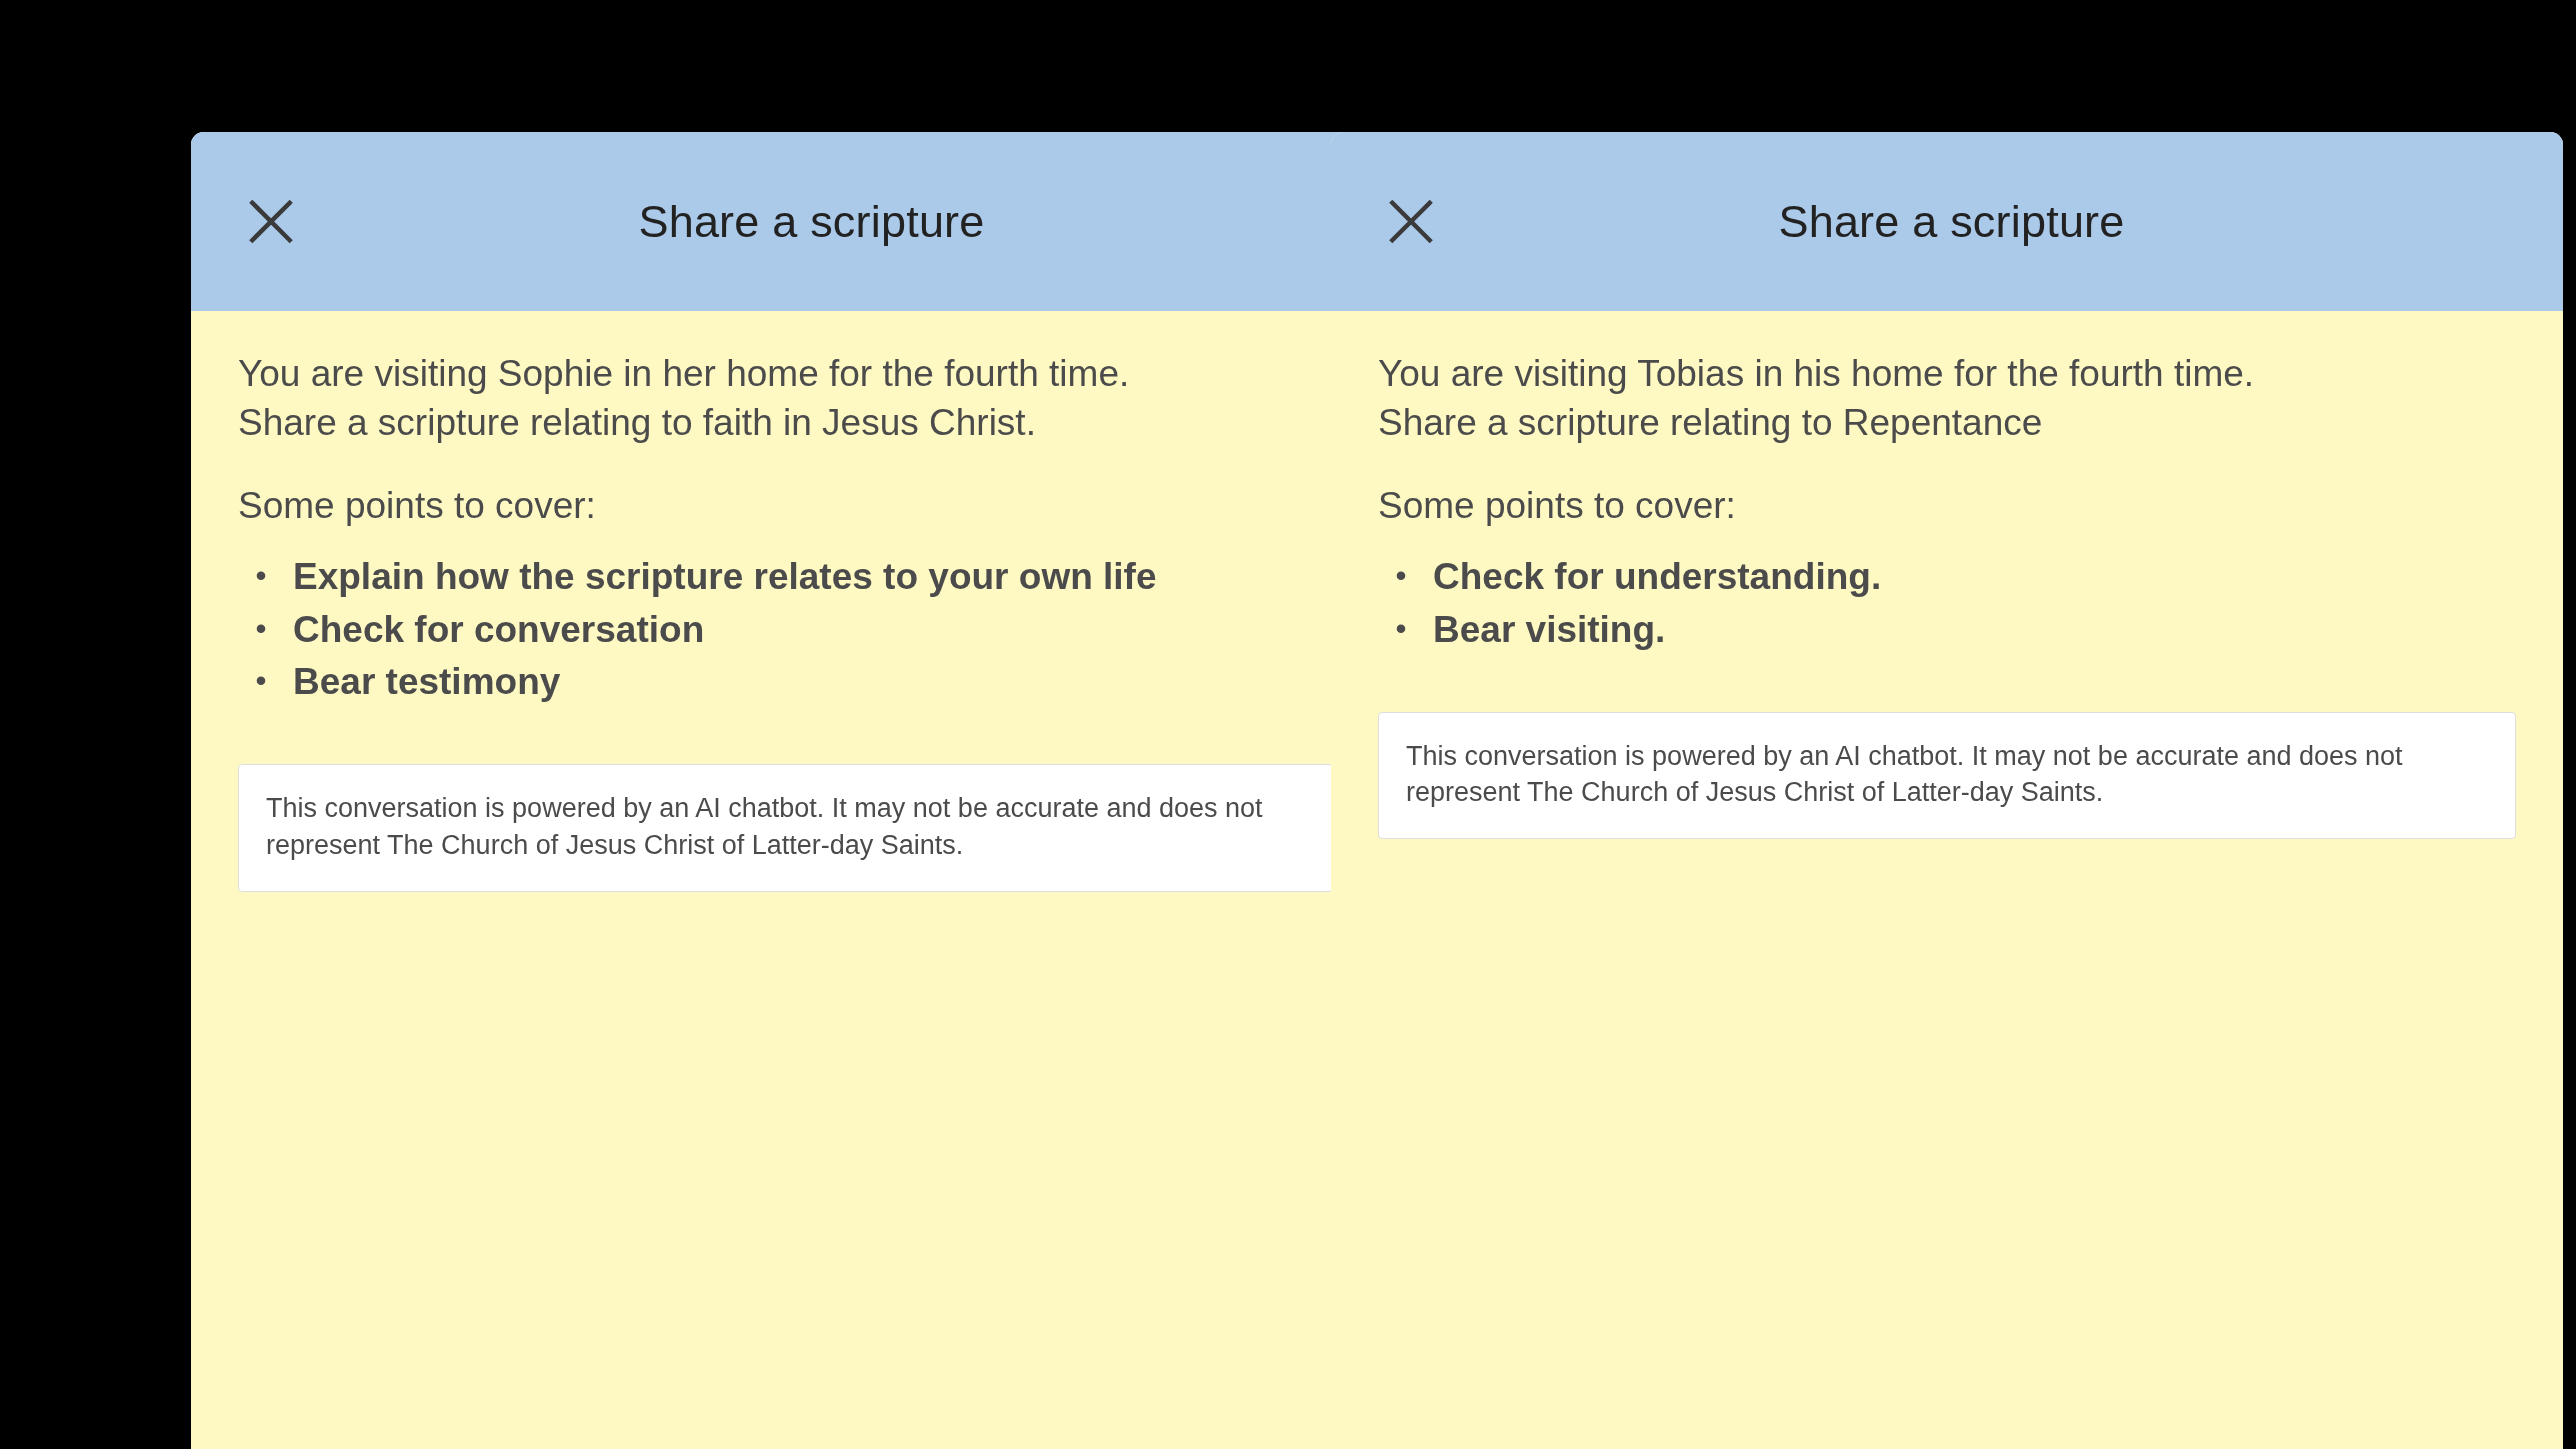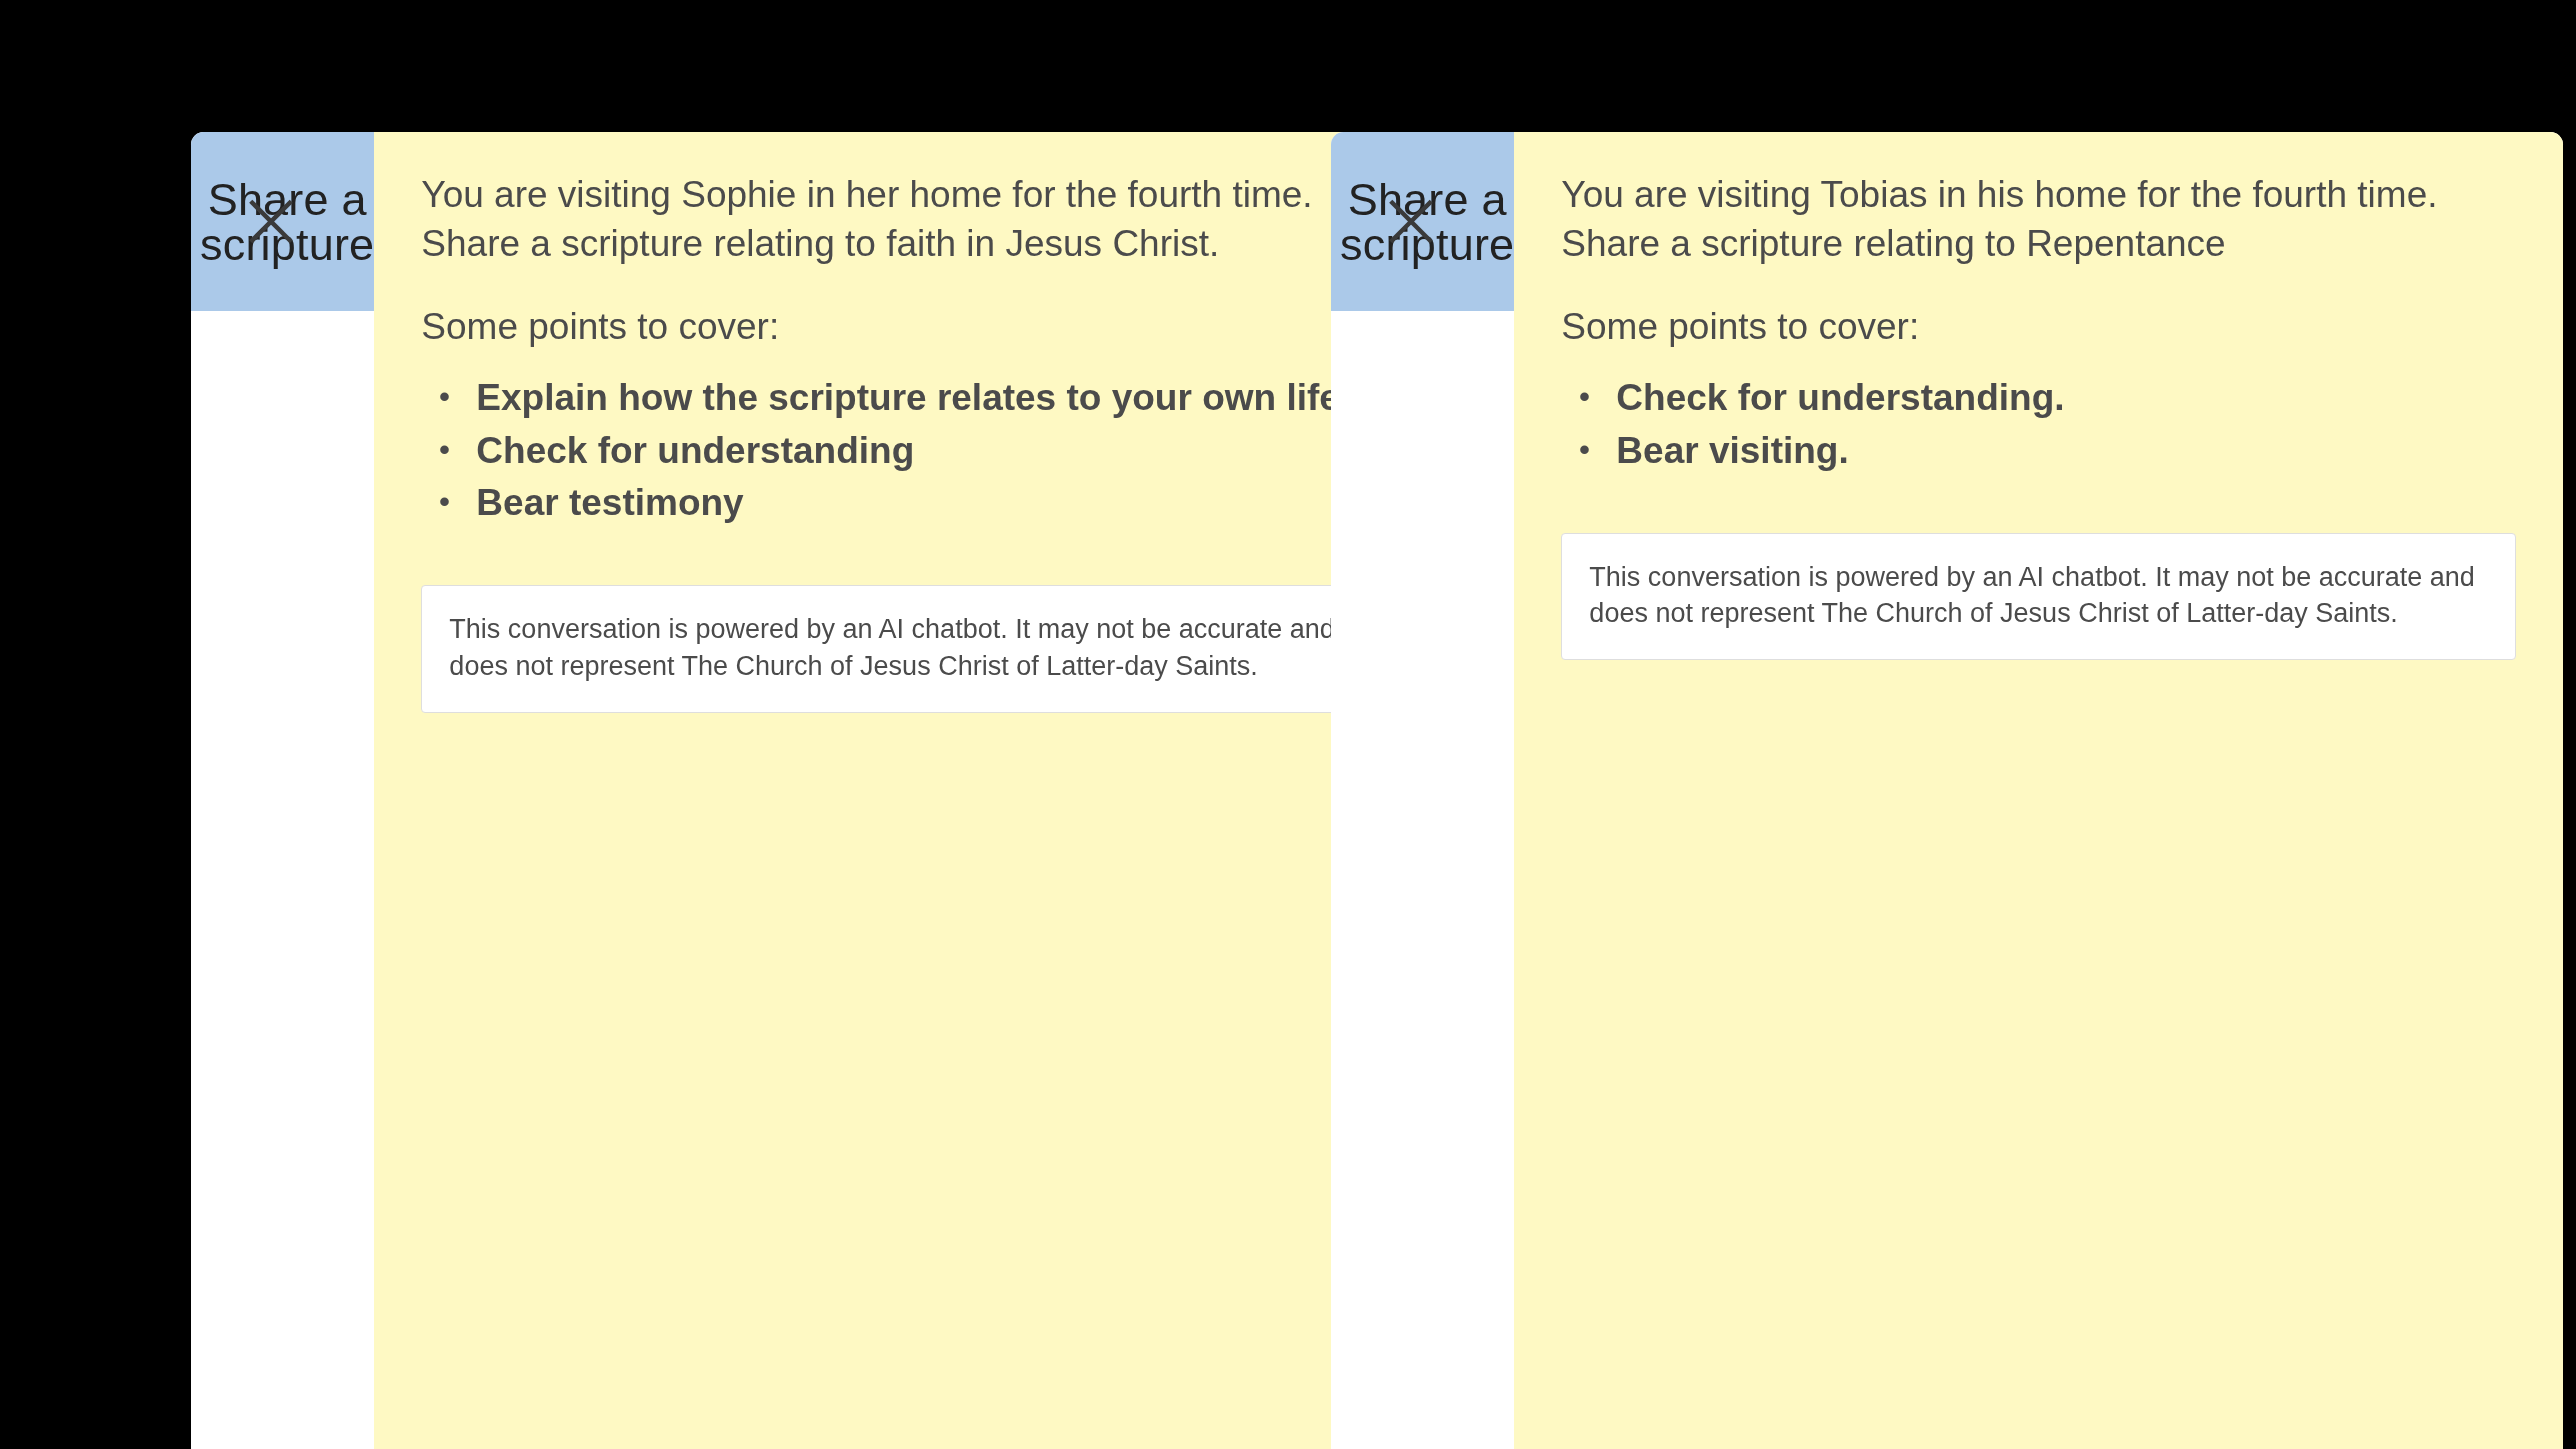--- a/index.html
+++ b/index.html
@@ -24,21 +24,21 @@
   .panel {
     position: absolute;
     top: 132px;
     width: 1232px;
     height: 1317px;
     background: #ffffff;
     border-top-left-radius: 12.5px;
     border-top-right-radius: 12.5px;
     overflow: hidden;
     display: flex;
-    flex-direction: row;
+    flex-direction: column;
   }
   .panel.left  { left: 191px; }
   .panel.right { left: 1331px; }
 
   .panel-header {
     position: relative;
     height: 179px;
     flex: 0 0 179px;
     background: #abc9e9;
     display: flex;
@@ -147,21 +147,21 @@
           </svg>
         </span>
       </button>
       <div class="panel-title">Share a scripture</div>
     </div>
     <div class="panel-body">
       <p class="intro">You are visiting Sophie in her home for the fourth time. Share a scripture relating to faith in Jesus Christ.</p>
       <p class="points-label">Some points to cover:</p>
       <ul class="points">
         <li>Explain how the scripture relates to your own life</li>
-        <li>Check for understanding</li>
+        <li>Check for conversation</li>
         <li>Bear testimony</li>
       </ul>
       <div class="disclaimer">This conversation is powered by an AI chatbot. It may not be accurate and does not represent The Church of Jesus Christ of Latter-day Saints.</div>
     </div>
   </div>
 
   <div class="panel right">
     <div class="panel-header">
       <button class="close-btn">
         <span>

